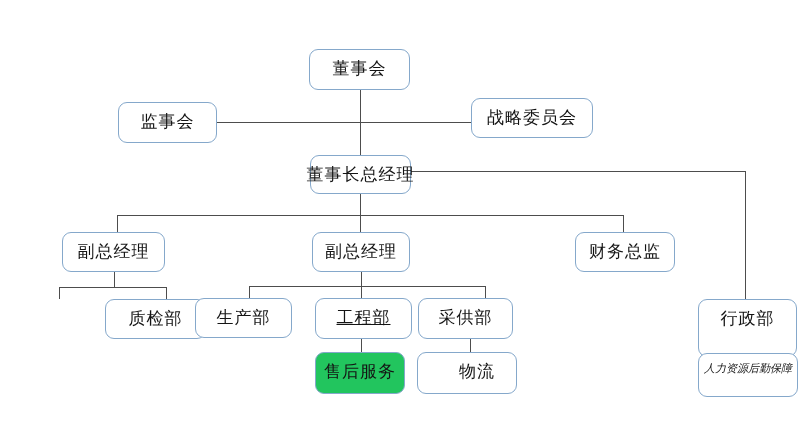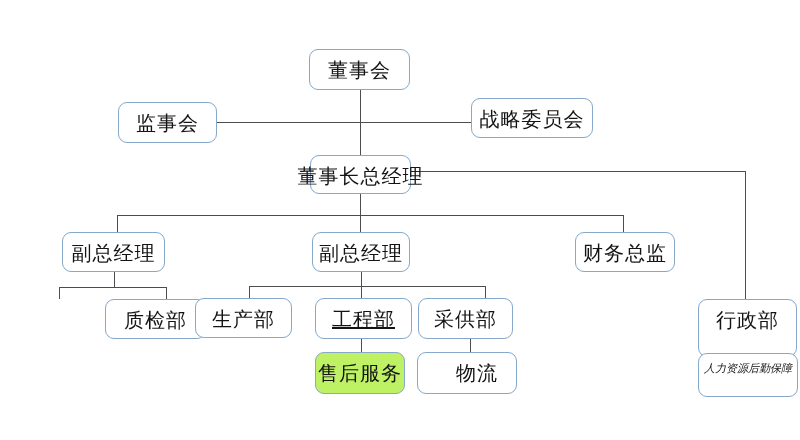--- a/index.html
+++ b/index.html
@@ -32,21 +32,21 @@
   .node {
     position: absolute;
     box-sizing: border-box;
     background: #ffffff;
     border: 1.5px solid #85a8cb;
     border-radius: 9px;
     display: flex;
     justify-content: center;
     align-items: flex-start;
     padding-top: 7px;
-    font-size: 20px;
+    font-size: 17px;
     color: #141414;
     letter-spacing: 1px;
     white-space: nowrap;
   }
 </style>
 </head>
 <body>
 
 <div class="canvas">
   <svg class="edges-layer" id="edges-layer" viewBox="0 0 800 440" shape-rendering="crispEdges">
@@ -93,21 +93,21 @@
       </div>
       <div class="node" style="left: 315px; top: 298px; width: 97px; height: 41px; background: rgb(255, 255, 255); border-color: rgb(133, 168, 203); color: rgb(20, 20, 20); text-decoration: underline;">
         <span>工程部</span>
       </div>
       <div class="node" style="left: 418px; top: 298px; width: 95px; height: 41px; background: rgb(255, 255, 255); border-color: rgb(133, 168, 203); color: rgb(20, 20, 20);">
         <span>采供部</span>
       </div>
       <div class="node" style="left: 698px; top: 299px; width: 99px; height: 58px; background: rgb(255, 255, 255); border-color: rgb(133, 168, 203); color: rgb(20, 20, 20);">
         <span>行政部</span>
       </div>
-      <div class="node" style="left: 315px; top: 352px; width: 90px; height: 42px; background: #bef264; border-color: rgb(133, 168, 203); color: rgb(20, 20, 20);">
+      <div class="node" style="left: 315px; top: 352px; width: 90px; height: 42px; background: #22c55e; border-color: rgb(133, 168, 203); color: rgb(20, 20, 20);">
         <span>售后服务</span>
       </div>
       <div class="node" style="left: 417px; top: 352px; width: 100px; height: 42px; background: rgb(255, 255, 255); border-color: rgb(133, 168, 203); color: rgb(20, 20, 20); padding-left: 20px;">
         <span>物流</span>
       </div>
       <div class="node" style="left: 698px; top: 353px; width: 100px; height: 44px; background: rgb(255, 255, 255); border-color: rgb(133, 168, 203); color: rgb(20, 20, 20); font-size: 11px; letter-spacing: 0px; font-style: italic;">
         <span>人力资源后勤保障</span>
       </div>
     </div>
 </div>

